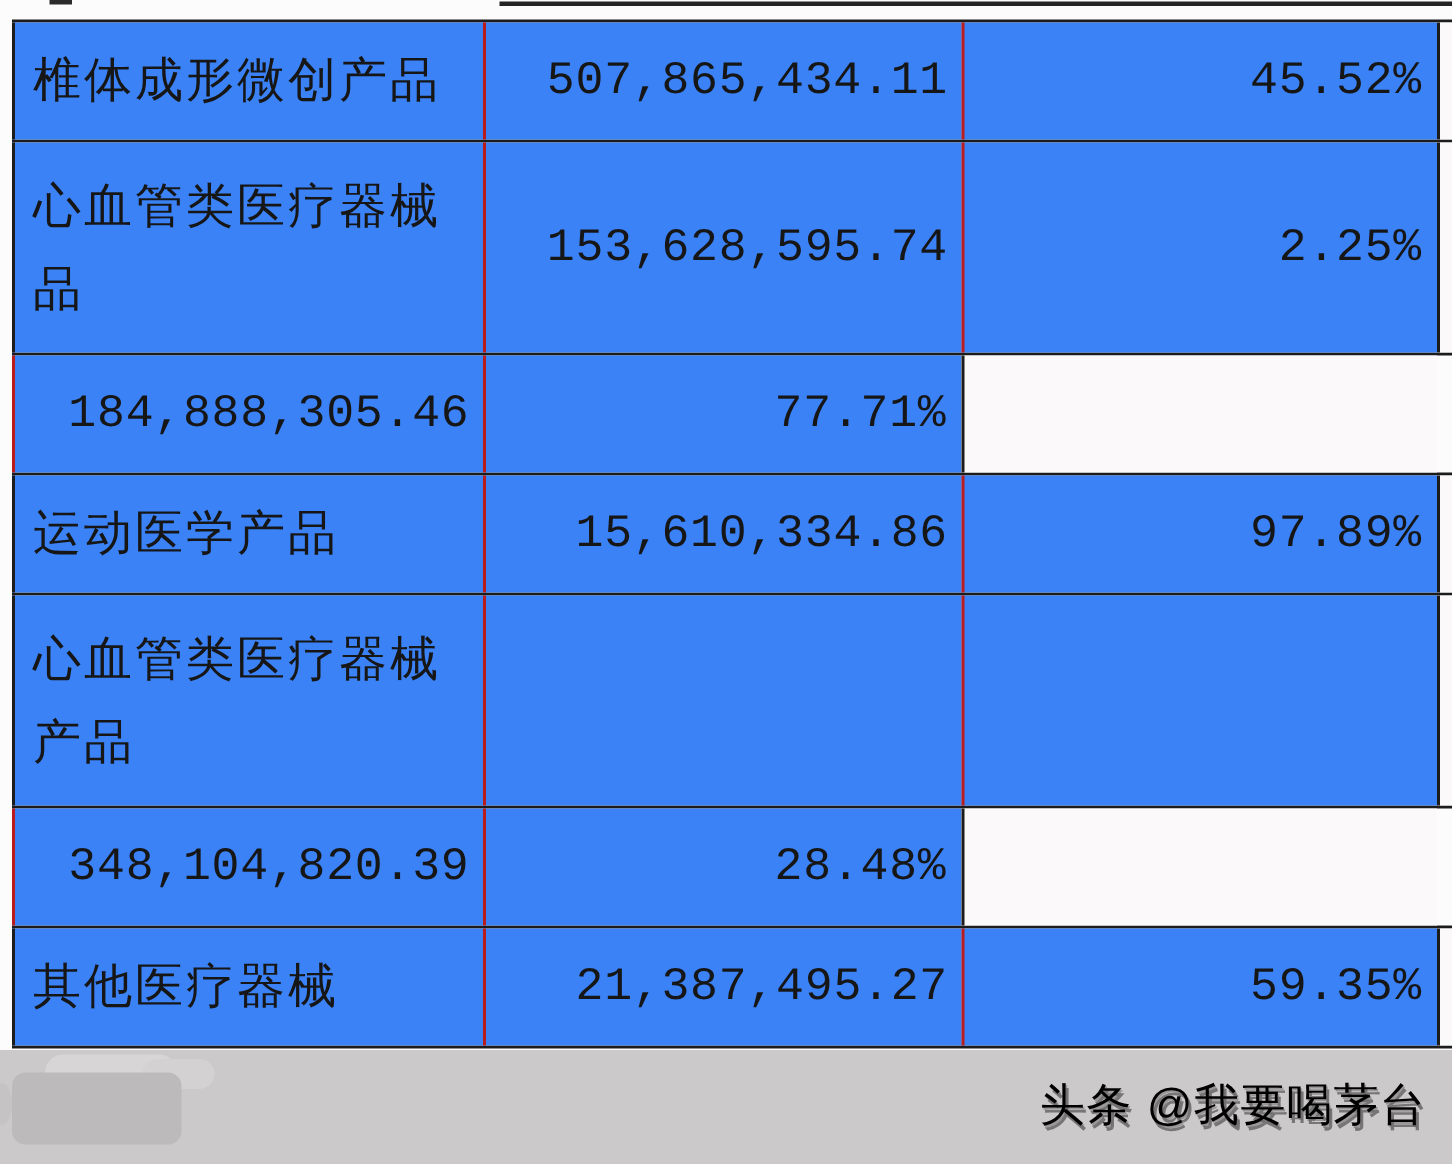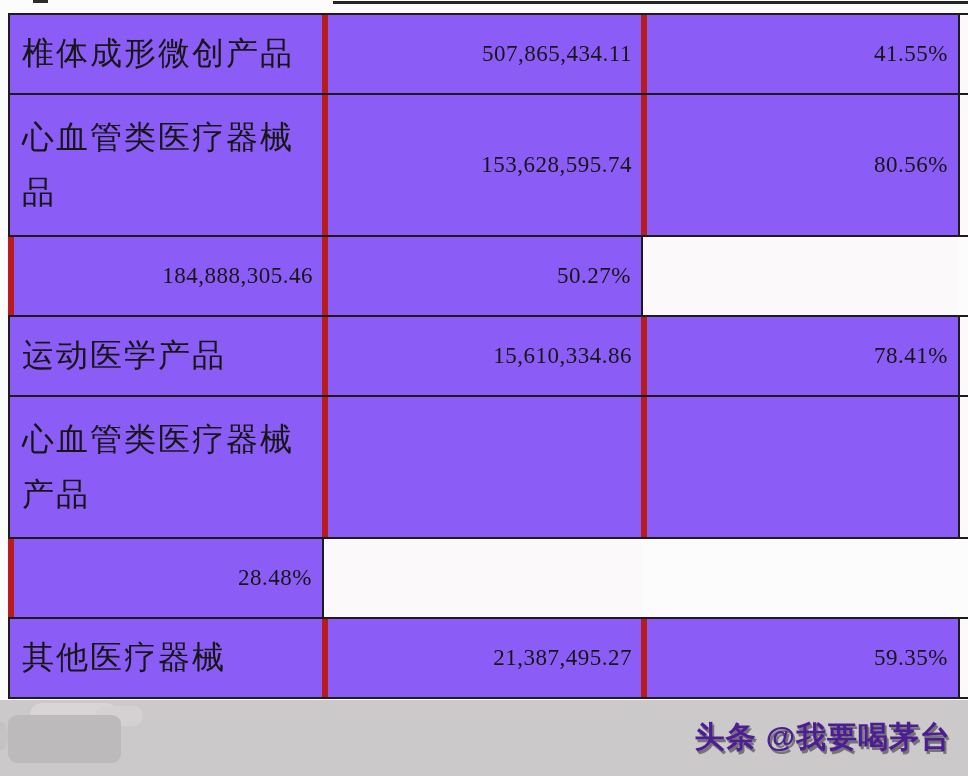--- a/index.html
+++ b/index.html
@@ -38,41 +38,42 @@
     border-top: 2px solid #1c1c1c;
   }
   .t-row {
     display: grid;
     grid-template-columns: 314px 319px 317px 1fr;
     border-bottom: 2px solid #1c1c1c;
     height: 78px;
   }
   .t-row.tall { height: 140px; }
   .cell {
-    background: #8b5cf6;
+    background: #3b82f6;
     display: flex;
     align-items: center;
     box-sizing: border-box;
     overflow: hidden;
   }
   .c-label {
     border-left: 2px solid #1c1c1c;
     justify-content: flex-start;
     padding-left: 12px;
     padding-right: 4px;
     font-size: 32px;
     letter-spacing: 2px;
     white-space: pre-line;
     line-height: 1.72;
   }
   .c-amount, .c-percent {
-    border-left: 6px solid #b91c1c;
+    border-left: 2px solid #b91c1c;
     justify-content: flex-end;
-    font-size: 23px;
+    font-size: 31px;
     letter-spacing: 0.5px;
+    font-family: Liberation Mono, monospace;
   }
   .c-amount { padding-right: 9px; }
   .c-percent { padding-right: 10px; }
   .c-sliver {
     border-left: 2px solid #1c1c1c;
     background: #fbf9f9;
   }
 
   
   .footer-bar {
@@ -107,72 +108,73 @@
     left: -6px; top: 22px;
     width: 14px; height: 28px;
     background: #c5c3c4;
     border-radius: 50%;
   }
   .watermark {
     position: absolute;
     right: 17px; top: 50%;
     transform: translateY(-52%);
     font-family: "Liberation Sans", "DejaVu Sans", sans-serif;
-    font-weight: 700;
+    font-weight: 400;
     font-size: 30px;
     letter-spacing: 1px;
-    color: #4c1d95;
+    color: #000000;
     text-shadow: 2px 3px 0 rgba(104,102,103,0.85), 1px 1px 0 rgba(120,118,119,0.6);
   }
 </style>
 </head>
 <body>
 
 <div class="frag-dash"></div>
 <div class="frag-line"></div>
 
 <div class="doc-table">
 
   <div class="t-row">
     <div class="cell c-label">椎体成形微创产品</div>
     <div class="cell c-amount">507,865,434.11</div>
-    <div class="cell c-percent">41.55%</div>
+    <div class="cell c-percent">45.52%</div>
     <div class="cell c-sliver"></div>
   </div>
 
   <div class="t-row tall">
     <div class="cell c-label">心血管类医疗器械
 品</div>
     <div class="cell c-amount">153,628,595.74</div>
-    <div class="cell c-percent">80.56%</div>
+    <div class="cell c-percent">2.25%</div>
     <div class="cell c-sliver"></div>
   </div>
 
   <div class="t-row">
     <div class="cell c-amount">184,888,305.46</div>
-    <div class="cell c-percent">50.27%</div>
+    <div class="cell c-percent">77.71%</div>
     <div class="cell c-sliver"></div>
   </div>
 
   <div class="t-row">
     <div class="cell c-label">运动医学产品</div>
     <div class="cell c-amount">15,610,334.86</div>
-    <div class="cell c-percent">78.41%</div>
+    <div class="cell c-percent">97.89%</div>
     <div class="cell c-sliver"></div>
   </div>
 
   <div class="t-row tall">
     <div class="cell c-label">心血管类医疗器械
 产品</div>
     <div class="cell c-amount"></div>
     <div class="cell c-percent"></div>
     <div class="cell c-sliver"></div>
   </div>
 
   <div class="t-row">
+    <div class="cell c-amount">348,104,820.39</div>
     <div class="cell c-percent">28.48%</div>
     <div class="cell c-sliver"></div>
   </div>
 
   <div class="t-row">
     <div class="cell c-label">其他医疗器械</div>
     <div class="cell c-amount">21,387,495.27</div>
     <div class="cell c-percent">59.35%</div>
     <div class="cell c-sliver"></div>
   </div>

